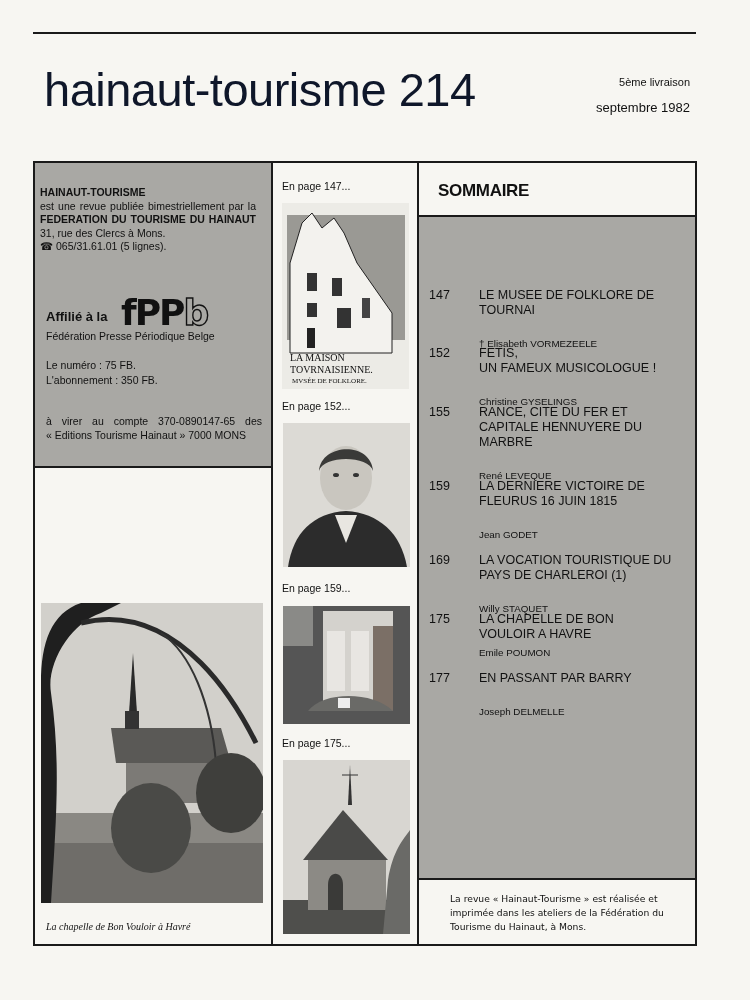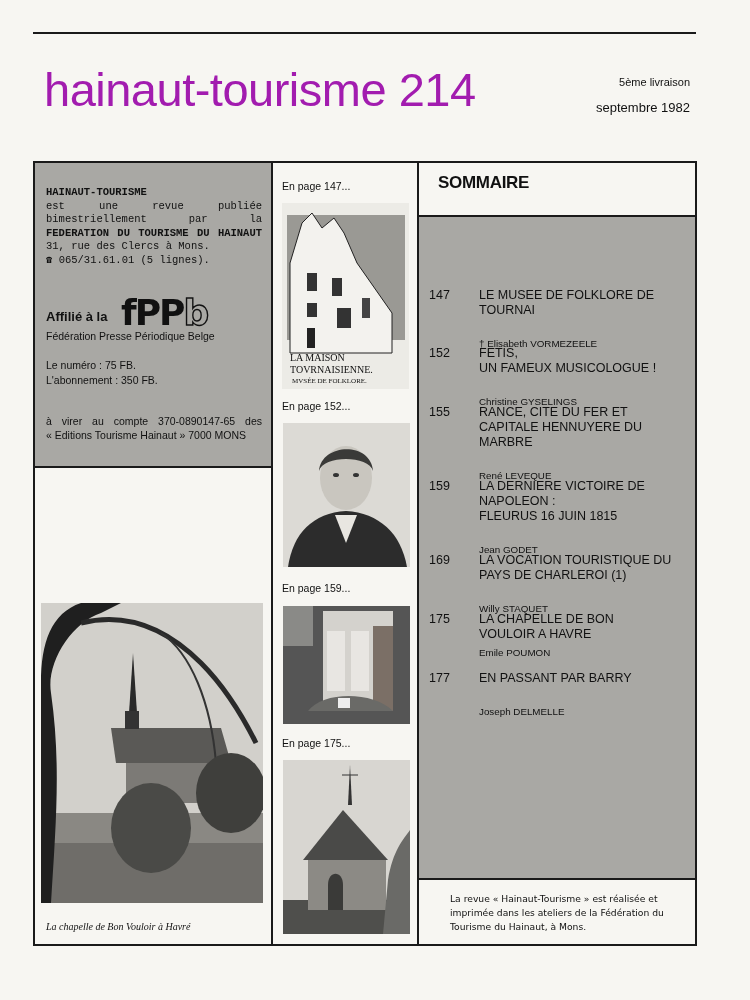--- a/index.html
+++ b/index.html
@@ -1,29 +1,29 @@
 <!DOCTYPE html>
 <html><head>
 <meta charset="utf-8">
 <style>
   html, body { margin:0; padding:0; }
   body { width:750px; height:1000px; background:#f7f6f2; position:relative; overflow:hidden; font-family:"Liberation Sans", sans-serif; color:#111; }
   .abs { position:absolute; }
   .top-rule { left:33px; top:32px; width:663px; height:2px; background:#1a1a1a; }
-  .title { left:44px; top:66px; font-size:47px; letter-spacing:-0.5px; line-height:1; color:#a21caf; }
+  .title { left:44px; top:66px; font-size:47px; letter-spacing:-0.5px; line-height:1; color:#0f172a; }
   .issue-right { right:60px; text-align:center; font-size:12px;padding-left:30px; }
   .livraison { top:76px; font-size:11px; }
   .date { top:100px; font-size:13px; }
 
   .frame { left:33px; top:161px; width:664px; height:785px; border:2px solid #1a1a1a; box-sizing:border-box; }
   .grey-box { left:33px; top:161px; width:240px; height:307px; background:#a9a8a4; border:2px solid #1a1a1a; box-sizing:border-box; }
   .col-divider-1 { left:271px; top:161px; width:2px; height:785px; background:#1a1a1a; }
   .col-divider-2 { left:417px; top:161px; width:2px; height:785px; background:#1a1a1a; }
 
-  .pub { left:46px; top:186px; width:216px; font-size:10.5px; line-height:13.5px;font-family:Liberation Mono, monospace; }
+  .pub { left:40px; top:186px; width:216px; font-size:10.5px; line-height:13.5px; }
   .pub .b { font-weight:bold; }
   .pub .just { text-align:justify; text-align-last:justify; }
   .affilie { left:46px; top:309px; font-size:13px; font-weight:bold; }
   .fppb { left:121px; top:292px; font-size:36px; font-weight:bold; letter-spacing:-2px; font-family:"DejaVu Sans", sans-serif; }
   .fppb .o { -webkit-text-stroke:1.4px #111; color:transparent; }
   .fed { left:46px; top:330px; font-size:10.5px; }
   .prix { left:46px; top:358px; font-size:10.5px; line-height:15px; }
   .virer { left:46px; top:414px; width:216px; font-size:10.5px; line-height:14px; }
   .virer .just { text-align:justify; text-align-last:justify; }
 
@@ -32,21 +32,21 @@
   .cover-photo { left:41px; top:603px; width:222px; height:300px; }
   .caption { left:46px; top:921px; font-family:"Liberation Serif", serif; font-style:italic; font-size:10px; }
 
   .page-label { left:282px; font-size:10.5px; }
   .p147 { left:282px; top:203px; width:127px; height:186px; background:#3b82f6; }
   .p152 { left:283px; top:423px; width:127px; height:144px; background:#d8d6d1; }
   .p159 { left:283px; top:606px; width:127px; height:118px; background:#6b6b6b; }
   .p175 { left:283px; top:760px; width:127px; height:174px; background:#cfcdc8; }
 
   .sommaire-hdr { left:419px; top:163px; width:276px; height:54px; background:#f7f6f2; border-bottom:2px solid #1a1a1a; box-sizing:border-box; }
-  .sommaire-title { left:438px; top:173px; font-size:17px; font-weight:bold; letter-spacing:-0.3px; }
+  .sommaire-title { left:438px; top:181px; font-size:17px; font-weight:bold; letter-spacing:-0.3px; }
   .toc-bg { left:419px; top:217px; width:276px; height:661px; background:#a9a8a4; }
   .footer-box { left:419px; top:878px; width:276px; height:66px; border-top:2px solid #1a1a1a; background:#f7f6f2; box-sizing:border-box; }
   .footer-text { left:450px; top:892px; width:240px; font-size:10px; line-height:14px; font-family:"DejaVu Sans", sans-serif; font-size:9.2px; }
 
   .toc-item { left:429px; width:262px; }
   .toc-page { position:absolute; left:0; top:0; font-size:12.5px; }
   .toc-title { position:absolute; left:50px; top:0; font-size:12.5px; line-height:15px; width:215px; }
   .toc-author { font-size:9.8px; display:block; margin-top:19px; line-height:13px; }
 </style>
 </head>
@@ -189,21 +189,20 @@
     <div>CAPITALE HENNUYERE DU</div>
     <div>MARBRE</div>
     <span class="toc-author">René LEVEQUE</span>
   </div>
 </div>
 
 <div class="abs toc-item" style="top:479px">
   <span class="toc-page">159</span>
   <div class="toc-title">
     <div>LA DERNIERE VICTOIRE DE</div>
-    <div>NAPOLEON :</div>
     <div>FLEURUS 16 JUIN 1815</div>
     <span class="toc-author">Jean GODET</span>
   </div>
 </div>
 
 <div class="abs toc-item" style="top:553px">
   <span class="toc-page">169</span>
   <div class="toc-title">
     <div>LA VOCATION TOURISTIQUE DU</div>
     <div>PAYS DE CHARLEROI (1)</div>

